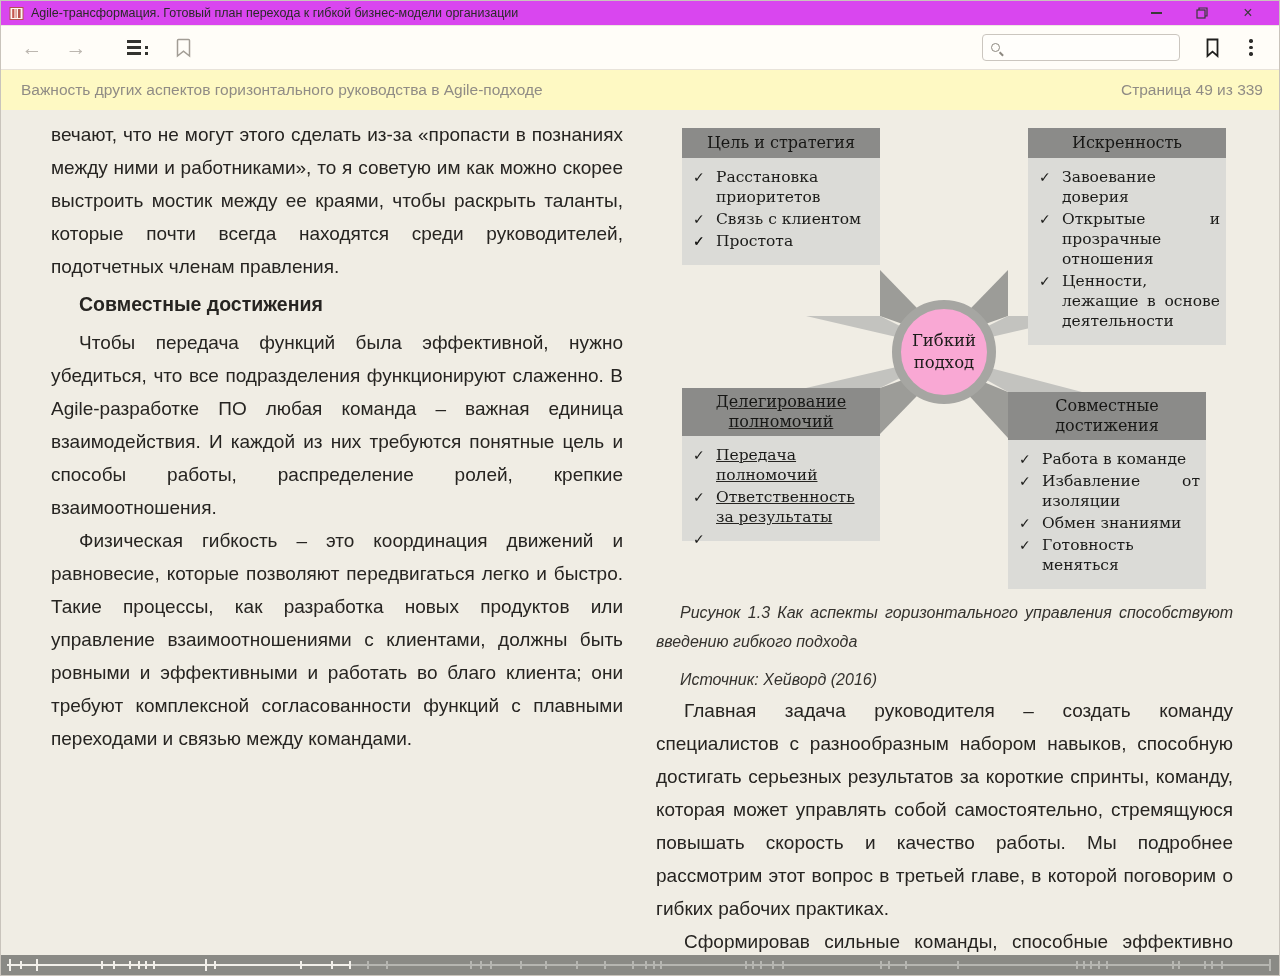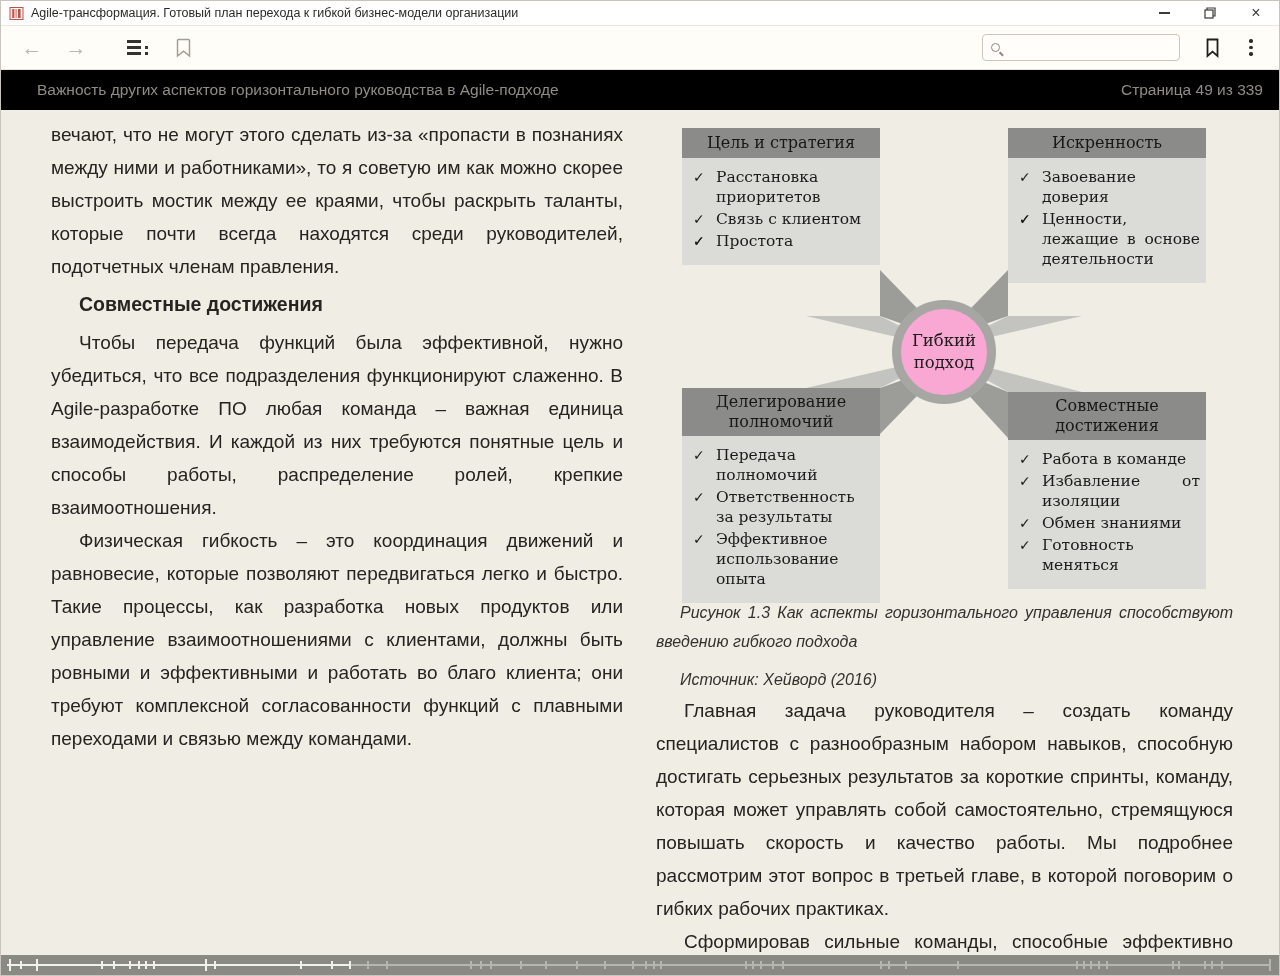--- a/index.html
+++ b/index.html
@@ -1,21 +1,21 @@
 <!DOCTYPE html>
 <html lang="ru"><head>
 <meta charset="utf-8">
 <style>
   * { margin:0; padding:0; box-sizing:border-box; }
   html,body { width:1280px; height:976px; }
   body { font-family:"Liberation Sans","DejaVu Sans",sans-serif; background:#d8d4cc; }
   .window { width:1280px; height:976px; display:flex; flex-direction:column; background:#f0ede4; border:1px solid #c9c4bc; overflow:hidden; }
 
   
-  .titlebar { height:25px; flex:0 0 25px; background:#ffffff; display:flex; align-items:center; padding:0 0 0 8px; border-bottom:1px solid #ece7df; }
+  .titlebar { height:25px; flex:0 0 25px; background:#d946ef; display:flex; align-items:center; padding:0 8px 0 8px; border-bottom:1px solid #ece7df; }
   .app-icon { width:15px; height:15px; margin-right:7px; flex:0 0 15px; }
   .win-title { font-size:12.5px; color:#2a2a28; white-space:nowrap; }
   .win-controls { margin-left:auto; display:flex; align-items:center; height:100%; }
   .win-btn { width:46px; height:100%; display:flex; align-items:center; justify-content:center; background:transparent; border:none; color:#3a3a38; cursor:default; }
   .min-glyph { width:11px; height:1.5px; background:#3a3a38; display:block; }
   .close-glyph { font-size:16px; line-height:1; color:#3a3a38; }
 
   
   .toolbar { height:44px; flex:0 0 44px; background:#fffdf8; display:flex; align-items:center; padding:0 14px 0 16px; border-bottom:1px solid #e8e3da; }
   .tb-btn { background:transparent; border:none; display:flex; align-items:center; justify-content:center; cursor:default; }
@@ -34,38 +34,38 @@
   .search-wrap { margin-left:auto; width:198px; height:27px; border:1px solid #cbc6bf; border-radius:4px; background:#fffefb; display:flex; align-items:center; padding:0 8px; }
   .search-icon { width:9px; height:9px; border:1.6px solid #8d8981; border-radius:50%; position:relative; flex:0 0 9px; }
   .search-icon::after { content:""; position:absolute; width:5px; height:1.6px; background:#8d8981; transform:rotate(45deg); left:7px; top:9px; }
   .search-input { border:none; outline:none; background:transparent; flex:1; margin-left:7px; font-size:13px; color:#333; }
   .bm-btn { margin-left:24px; }
   .kebab-btn { margin-left:20px; margin-right:4px; width:20px; }
   .kebab { display:flex; flex-direction:column; gap:3px; }
   .kebab i { width:3.4px; height:3.4px; border-radius:50%; background:#2c2c2a; }
 
   
-  .header-strip { height:40px; flex:0 0 40px; background:#000000; display:flex; align-items:center; padding:0 16px 0 36px; color:#908c85; font-size:15.5px; }
+  .header-strip { height:40px; flex:0 0 40px; background:#fef9c3; display:flex; align-items:center; padding:0 16px 0 20px; color:#908c85; font-size:15.5px; }
   .page-indicator { margin-left:auto; }
 
   
   .content { flex:1; background:#f0ede4; display:flex; padding:8px 48px 0 50px; gap:33px; overflow:hidden; color:#262421; }
   .col-left  { width:572px; flex:0 0 572px; font-size:19px; line-height:33px; text-align:justify; }
   .col-right { width:577px; flex:0 0 577px; font-size:19px; line-height:33px; text-align:justify; }
   .indent { text-indent:28px; }
   .col-left h3 { font-size:19.5px; font-weight:bold; text-indent:28px; margin:5px 0; line-height:33px; }
   .stretch { text-align-last:justify; }
 
   
   .figure { position:relative; width:577px; height:462px; margin:2px 0 16px 0; }
   .beams { position:absolute; left:0; top:0; }
   .fig-box { position:absolute; width:198px; font-family:"DejaVu Serif","Liberation Serif",serif; box-shadow:0 0 0 0; }
   .fig-box.tl { left:26px;  top:8px; }
-  .fig-box.tr { left:352px; top:8px; }
-  .fig-box.bl { left:26px;  top:268px; }
+  .fig-box.tr { left:372px; top:8px; }
+  .fig-box.bl { left:26px;  top:268px;text-decoration:underline; }
   .fig-box.br { left:352px; top:272px; }
   .fig-box-header { background:#8b8b89; color:#171715; text-align:center; font-size:16px; line-height:20px; display:flex; align-items:center; justify-content:center; min-height:30px; padding:4px 8px; }
   .fig-box.bl .fig-box-header { min-height:44px; }
   .fig-box.br .fig-box-header { min-height:40px; }
   .fig-box ul { list-style:none; background:#dbdbd7; padding:9px 6px 12px 8px; font-size:15.5px; line-height:20px; color:#1b1b19; }
   .fig-box li { position:relative; padding-left:26px; margin-bottom:2px; }
   .chk { position:absolute; left:3px; top:0; font-family:"DejaVu Sans",sans-serif; font-size:14px; }
   .fig-circle { position:absolute; left:236px; top:180px; width:104px; height:104px; border:9px solid #a6a6a2; border-radius:50%; background:#f9a8d4; display:flex; flex-direction:column; align-items:center; justify-content:center; font-family:"DejaVu Serif","Liberation Serif",serif; font-size:16.5px; line-height:22px; color:#1b1b19; }
 
   .caption { font-style:italic; font-size:16px; line-height:29px; text-align:justify; text-indent:24px; color:#34322e; }
@@ -183,31 +183,31 @@
             <li><span class="chk">✓</span><span>Связь с клиентом</span></li>
             <li><span class="chk">✓</span></li>
             <li><span class="chk">✓</span><span>Простота</span></li>
           </ul>
         </div>
 
         <div class="fig-box tr">
           <div class="fig-box-header">Искренность</div>
           <ul>
             <li><span class="chk">✓</span><span>Завоевание доверия</span></li>
-            <li><span class="chk">✓</span></li>
+            <li><span class="chk">✓</span><span>Открытые и прозрачные отношения</span></li>
             <li><span class="chk">✓</span><span>Ценности, лежащие в основе деятельности</span></li>
           </ul>
         </div>
 
         <div class="fig-box bl">
           <div class="fig-box-header">Делегирование полномочий</div>
           <ul>
             <li><span class="chk">✓</span><span>Передача полномочий</span></li>
             <li><span class="chk">✓</span><span>Ответственность за результаты</span></li>
-            <li><span class="chk">✓</span><span>Эффективное использование опыта</span></li>
+            <li><span class="chk">✓</span></li>
           </ul>
         </div>
 
         <div class="fig-box br">
           <div class="fig-box-header">Совместные достижения</div>
           <ul>
             <li><span class="chk">✓</span><span>Работа в команде</span></li>
             <li><span class="chk">✓</span><span>Избавление от изоляции</span></li>
             <li><span class="chk">✓</span><span>Обмен знаниями</span></li>
             <li><span class="chk">✓</span><span>Готовность меняться</span></li>

